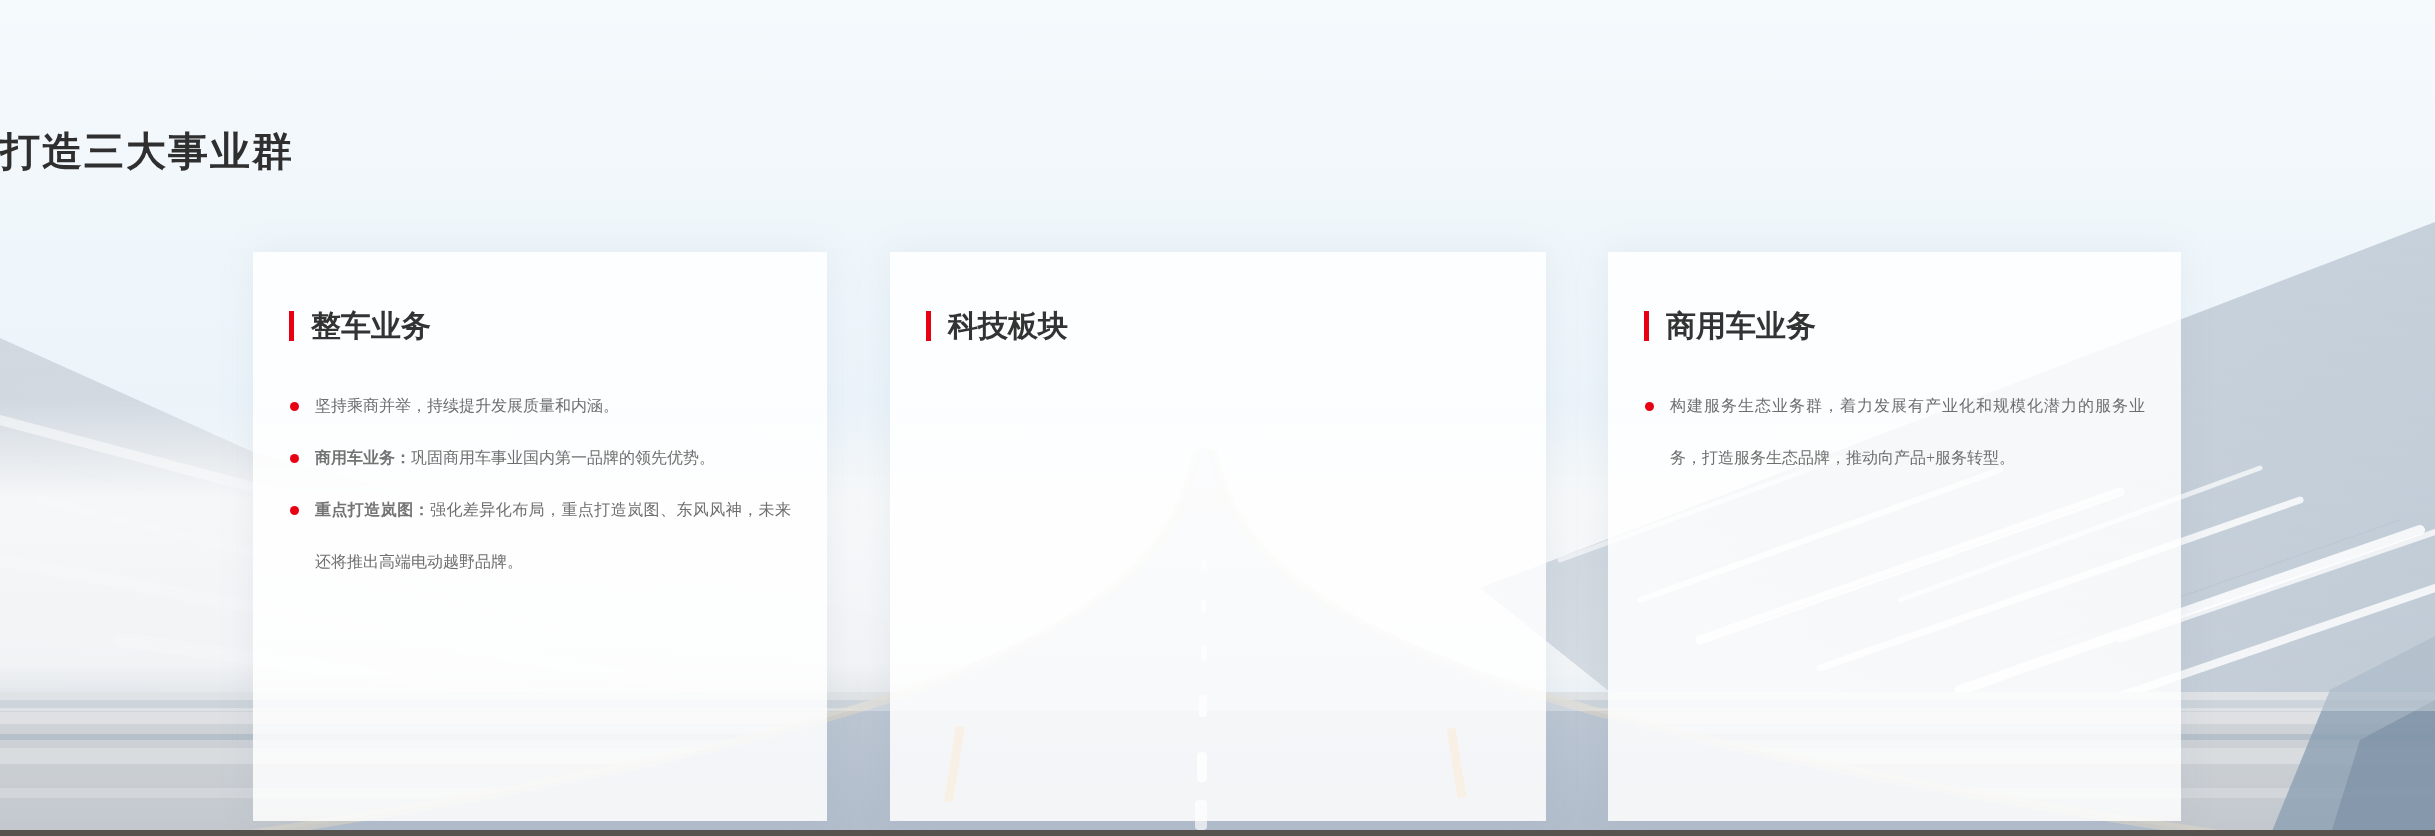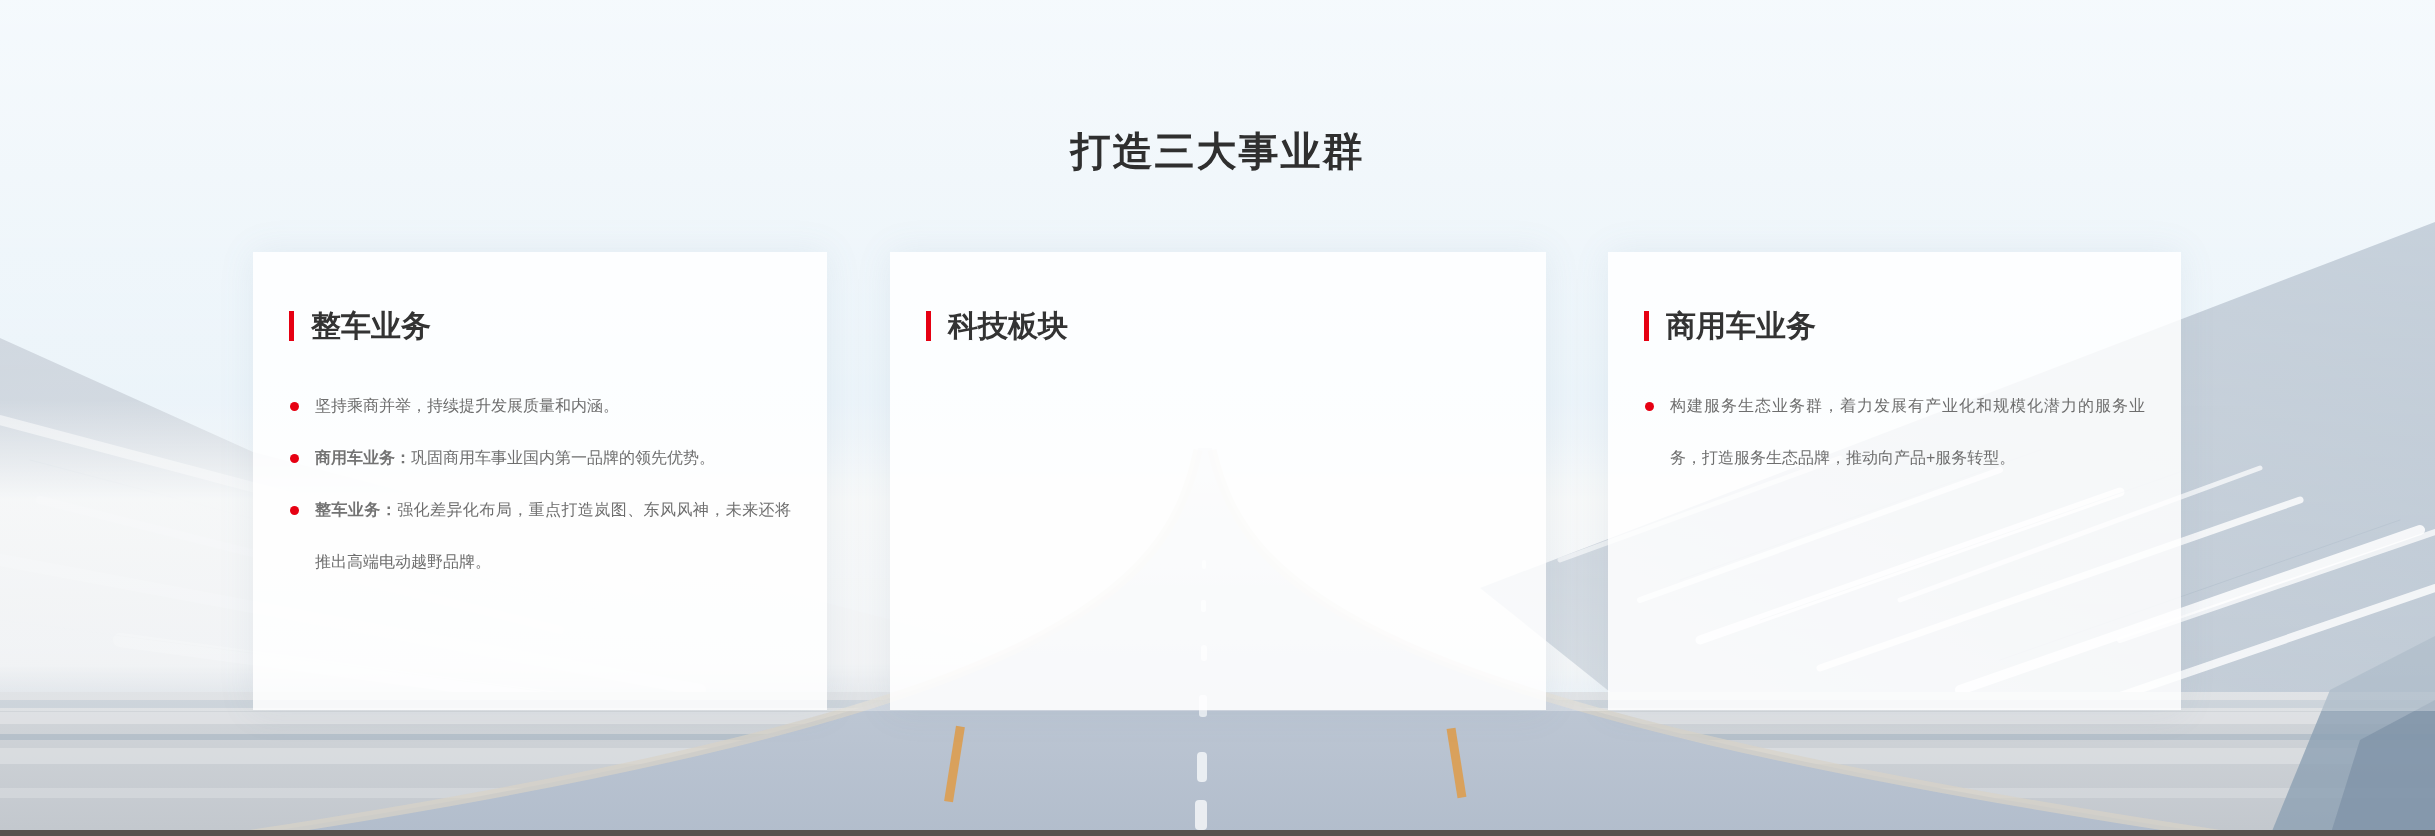--- a/index.html
+++ b/index.html
@@ -2,29 +2,29 @@
 <html><head>
 <meta charset="utf-8">
 <style>
   html,body{margin:0;padding:0;}
   body{font-family:"Liberation Sans", sans-serif; background:#dfecf5;}
   .stage{position:relative; width:2435px; height:836px; overflow:hidden; background:#dfecf5;}
   .bg-svg{position:absolute; inset:0; display:block;}
 
   .section-title{
     position:absolute; left:0; top:124px; width:100%;
-    text-align:center; font-size:40px; font-weight:700;
+    text-align:left; font-size:40px; font-weight:700;
     color:#2f2f2f; letter-spacing:2px; margin:0;
   }
 
   .card{
-    position:absolute; top:252px; height:458px;
+    position:absolute; top:252px; height:569px;
     background:rgba(255,255,255,0.84);
     box-shadow:0 0 34px rgba(110,135,160,0.10);
-    box-sizing:border-box; padding:58px 36px 0 36px;
+    box-sizing:border-box; padding:58px 36px 0 36px;font-family:Liberation Serif, serif;
   }
   .card-1{left:253px; width:574px;}
   .card-2{left:890px; width:656px;}
   .card-3{left:1608px; width:573px;}
 
   .card-header{display:flex; align-items:center; height:32px;}
   .title-bar{width:5px; height:30px; background:#e60012; margin-right:17px; flex:0 0 auto;}
   .card-title{font-size:30px; font-weight:700; color:#333333; margin:0; line-height:32px;}
 
   .bullet-list{margin-top:38px;}
@@ -152,21 +152,21 @@
 
   <div id="cards-root">
   <section class="card card-1">
     <div class="card-header">
       <span class="title-bar"></span>
       <h2 class="card-title">整车业务</h2>
     </div>
     <div class="bullet-list">
           <div class="bullet"><span class="dot"></span><span>坚持乘商并举，持续提升发展质量和内涵。</span></div>
           <div class="bullet"><span class="dot"></span><span class="em">商用车业务：</span><span>巩固商用车事业国内第一品牌的领先优势。</span></div>
-          <div class="bullet"><span class="dot"></span><span class="em">整车业务：</span><span>强化差异化布局，重点打造岚图、东风风神，未来还将推出高端电动越野品牌。</span></div>
+          <div class="bullet"><span class="dot"></span><span class="em">重点打造岚图：</span><span>强化差异化布局，重点打造岚图、东风风神，未来还将推出高端电动越野品牌。</span></div>
         </div>
   </section>
 
   <section class="card card-2">
     <div class="card-header">
       <span class="title-bar"></span>
       <h2 class="card-title">科技板块</h2>
     </div>
   </section>
 

